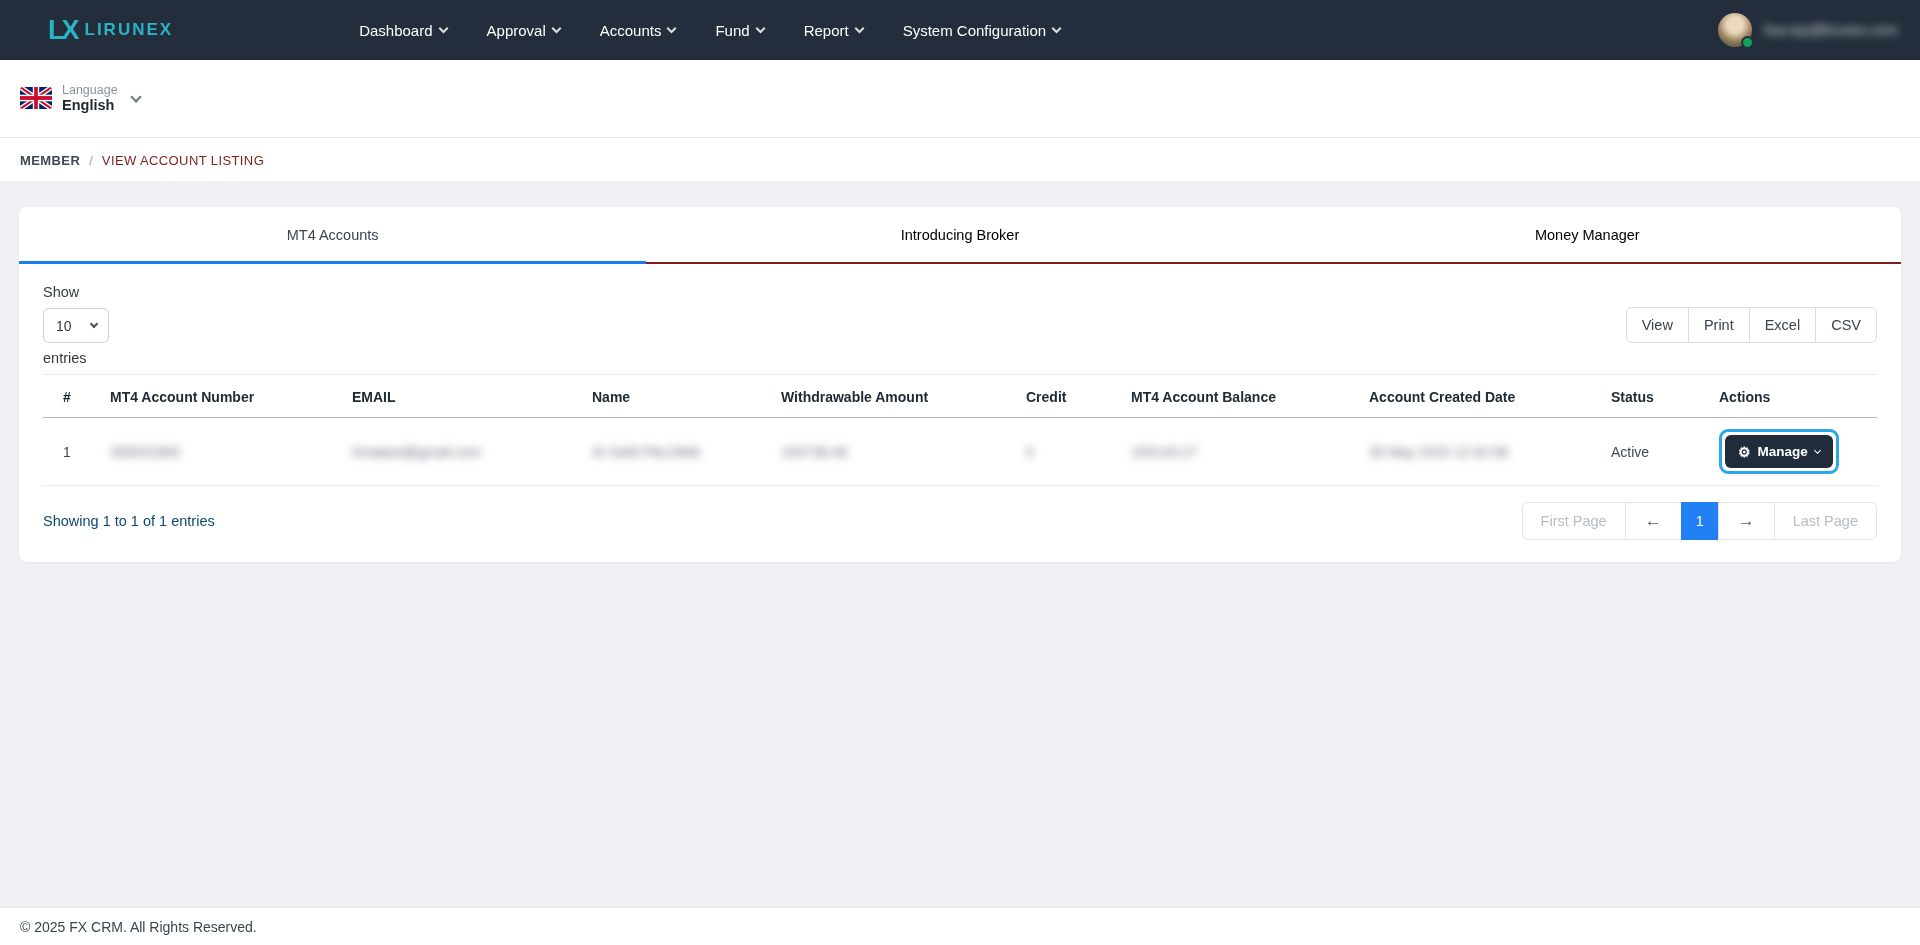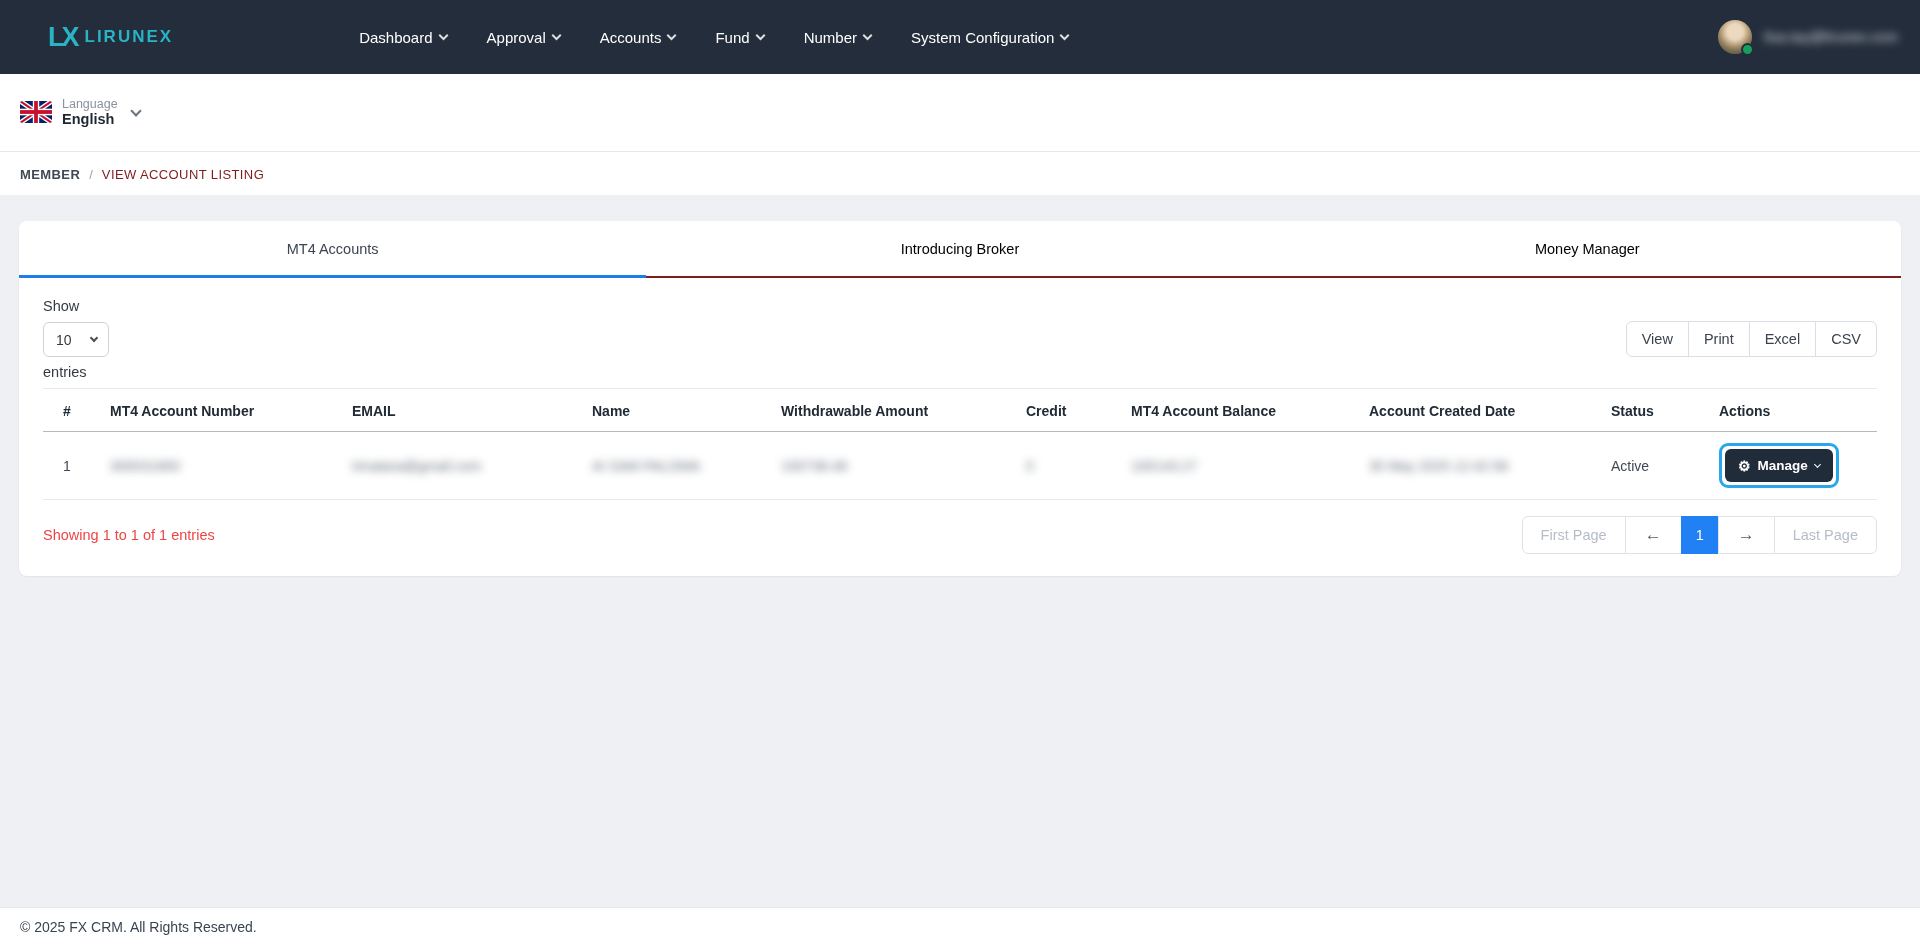--- a/index.html
+++ b/index.html
@@ -6,21 +6,21 @@
   html,body { width:1920px; height:945px; overflow:hidden; }
   body {
     font-family:"Liberation Sans", sans-serif;
     background:#eef0f3;
     display:flex; flex-direction:column;
     color:#3f4956;
   }
 
   
   .navbar {
-    height:74px; background:#232d3b; display:flex; align-items:center;
+    height:60px; background:#232d3b; display:flex; align-items:center;
     padding:8px 22px; flex-shrink:0;
   }
   .brand { display:flex; align-items:center; gap:8px; margin-left:26px; cursor:pointer; }
   .logo-mark {
     color:#2ab3c4; font-weight:800; font-size:27px; letter-spacing:-3px;
     font-stretch:condensed; line-height:1;
   }
   .brand-text { color:#2ab3c4; font-weight:700; font-size:17px; letter-spacing:2px; }
   .menu { display:flex; align-items:center; gap:40px; margin-left:186px; }
   .menu-item {
@@ -125,21 +125,21 @@
   .manage-btn {
     display:inline-flex; align-items:center; gap:7px; background:#212c3b; color:#fff;
     border:none; border-radius:6px; padding:9px 13px; font-family:inherit;
     font-size:13.5px; font-weight:600; cursor:pointer;
   }
   .gear { font-size:14px; line-height:1; }
   .manage-btn .chev { width:5px; height:5px; border-width:1.5px; margin-top:-2px; }
 
   
   .footer-row { display:flex; justify-content:space-between; align-items:center; padding-top:16px; }
-  .entries-info { font-size:14.5px; color:#ef4444; }
+  .entries-info { font-size:14.5px; color:#0c4a6e; }
   .pagination { display:flex; }
   .pg-btn {
     font-family:inherit; background:#fff; border:1px solid #dfe3e8; height:38px;
     display:flex; align-items:center; justify-content:center; cursor:pointer;
     font-size:14.5px; margin-left:-1px; padding:0 18px;
   }
   .pg-btn:first-child { border-radius:6px 0 0 6px; margin-left:0; }
   .pg-btn:last-child { border-radius:0 6px 6px 0; }
   .pg-btn.muted { color:#b6bdc6; }
   .pg-btn.arrow { color:#565e67; font-size:17px; padding:0 19px; }
@@ -170,21 +170,21 @@
     </div>
     <div class="menu-item">
       <span>Accounts</span>
       <span class="chev"></span>
     </div>
     <div class="menu-item">
       <span>Fund</span>
       <span class="chev"></span>
     </div>
     <div class="menu-item">
-      <span>Number</span>
+      <span>Report</span>
       <span class="chev"></span>
     </div>
     <div class="menu-item">
       <span>System Configuration</span>
       <span class="chev"></span>
     </div>
   </nav>
   <div class="nav-right">
     <div class="avatar">
       <span class="status-dot"></span>

